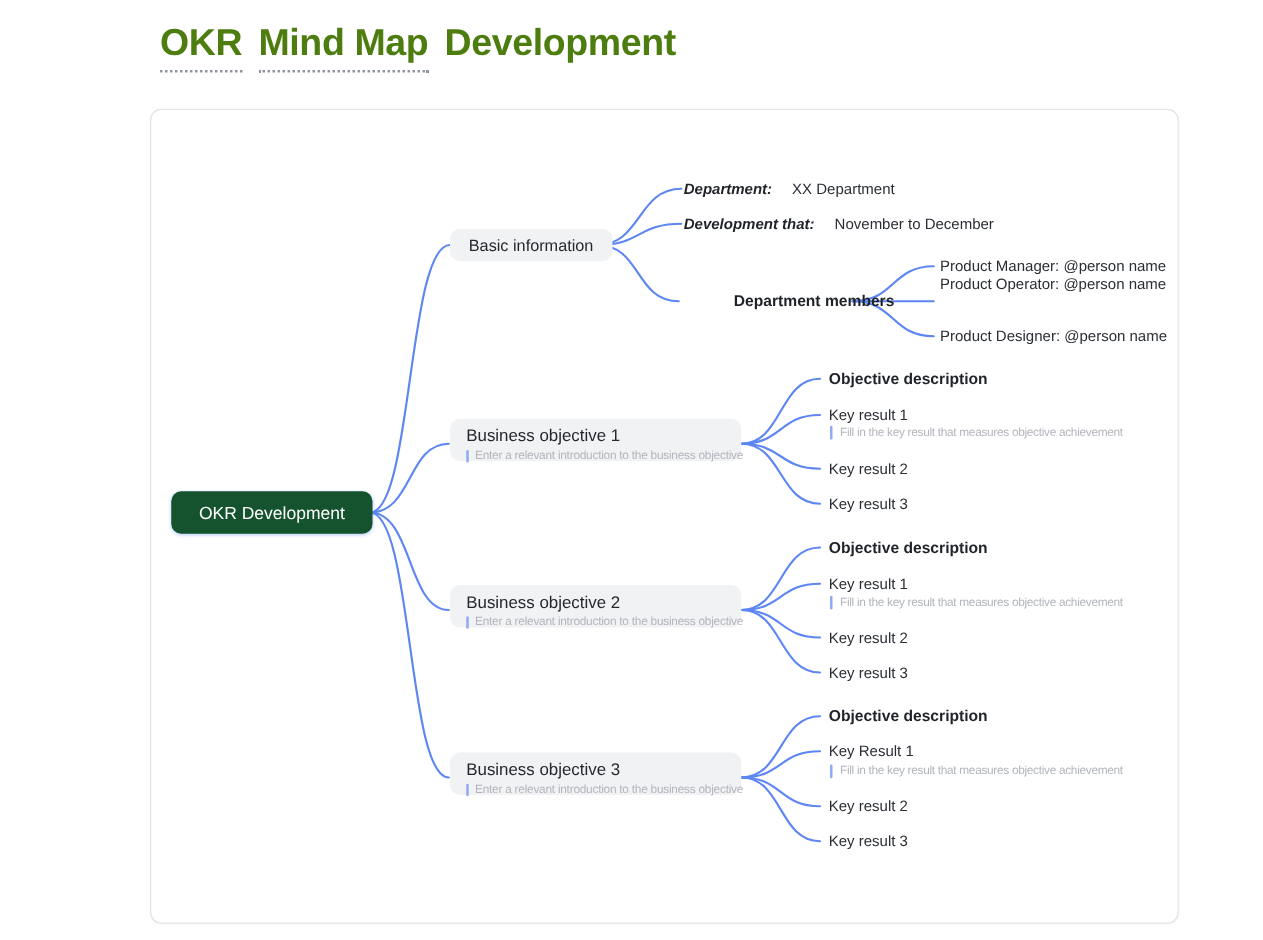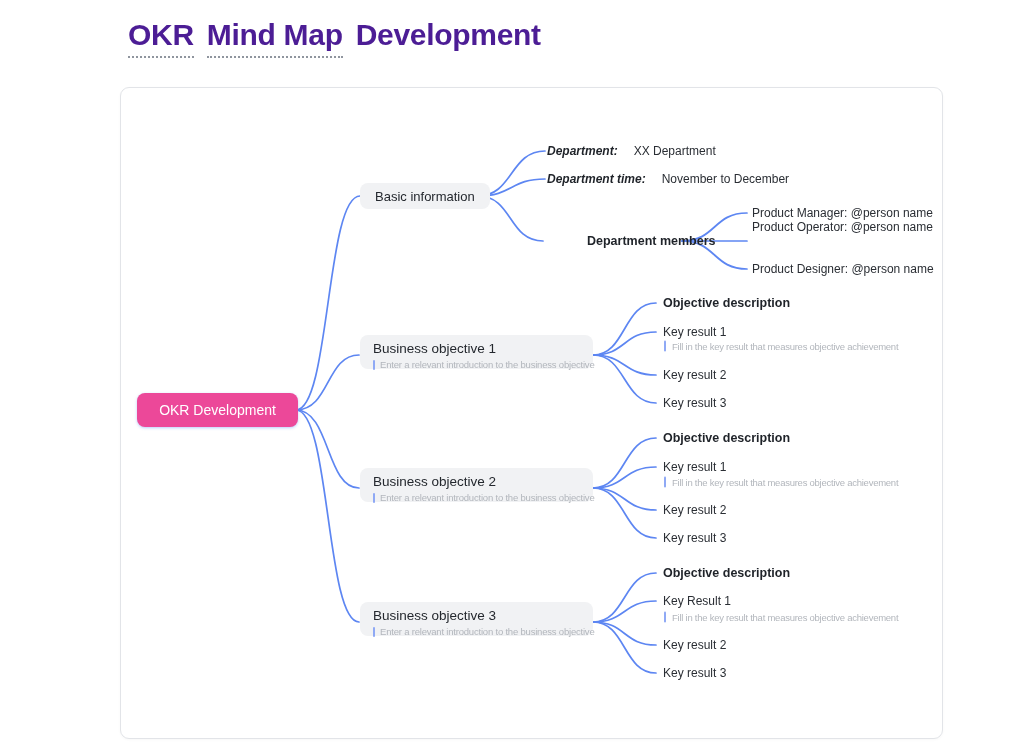--- a/index.html
+++ b/index.html
@@ -2,33 +2,33 @@
 <html><head>
 <meta charset="utf-8">
 <style>
   html,body{margin:0;padding:0;background:#ffffff;}
   .stage{
     position:relative;width:1010px;height:752px;overflow:hidden;
     font-family:"Liberation Sans","DejaVu Sans",sans-serif;background:#ffffff;
   }
   .page-title{
     position:absolute;left:128px;top:18px;margin:0;
-    font-size:30px;font-weight:bold;color:#4c1d95;letter-spacing:-0.3px;white-space:nowrap;
+    font-size:30px;font-weight:bold;color:#4d7c0f;letter-spacing:-0.3px;white-space:nowrap;
   }
   .u-dotted{border-bottom:2px dotted #8f959e;padding-bottom:5px;margin-right:13px;}
   .card{
     position:absolute;left:120px;top:87px;width:821px;height:650px;
     background:#ffffff;border:1px solid #e2e4e8;border-radius:9px;
     box-shadow:0 1px 3px rgba(31,35,41,0.03);
   }
   svg.links{position:absolute;left:0;top:0;width:1010px;height:752px;pointer-events:none;}
   svg.links path{fill:none;stroke:#5d86f2;stroke-width:1.7;stroke-linecap:round;}
   .root-node{
     position:absolute;left:137px;top:393px;width:161px;height:34px;
-    background:#ec4899;border-radius:8px;color:#ffffff;font-size:14px;
+    background:#14532d;border-radius:8px;color:#ffffff;font-size:14px;
     display:flex;align-items:center;justify-content:center;white-space:nowrap;
     box-shadow:0 1px 3px rgba(59,110,242,0.35);cursor:default;
   }
   .node{position:absolute;background:#f1f2f4;border-radius:8px;box-sizing:border-box;cursor:default;}
   .node-basic{
     left:360px;top:183px;height:26px;padding:0 15px;
     display:flex;align-items:center;font-size:13px;color:#24282e;white-space:nowrap;
   }
   .node-obj{left:360px;width:233px;height:34px;padding:6px 0 0 13px;}
   .obj-title{font-size:13.5px;color:#24282e;white-space:nowrap;}
@@ -89,21 +89,21 @@
 
   <div class="node node-basic">
     <span>Basic information</span>
   </div>
 
   <div class="leaf kv" style="left:547px;top:151px;">
     <b>Department:</b><span>XX Department</span>
   </div>
 
   <div class="leaf kv" style="left:547px;top:179px;">
-    <b>Department time:</b><span>November to December</span>
+    <b>Development that:</b><span>November to December</span>
   </div>
 
   <div class="leaf leaf-bold" style="left:547px;top:241px;padding-left:40px;">Department members</div>
 
   <div class="leaf" style="left:752px;top:213px;">Product Manager: @person name</div>
   <div class="leaf" style="left:752px;top:227px;">Product Operator: @person name</div>
   <div class="leaf" style="left:752px;top:269px;">Product Designer: @person name</div>
 
   <div class="node node-obj" style="top:335px;">
     <div class="obj-title">Business objective 1</div>

